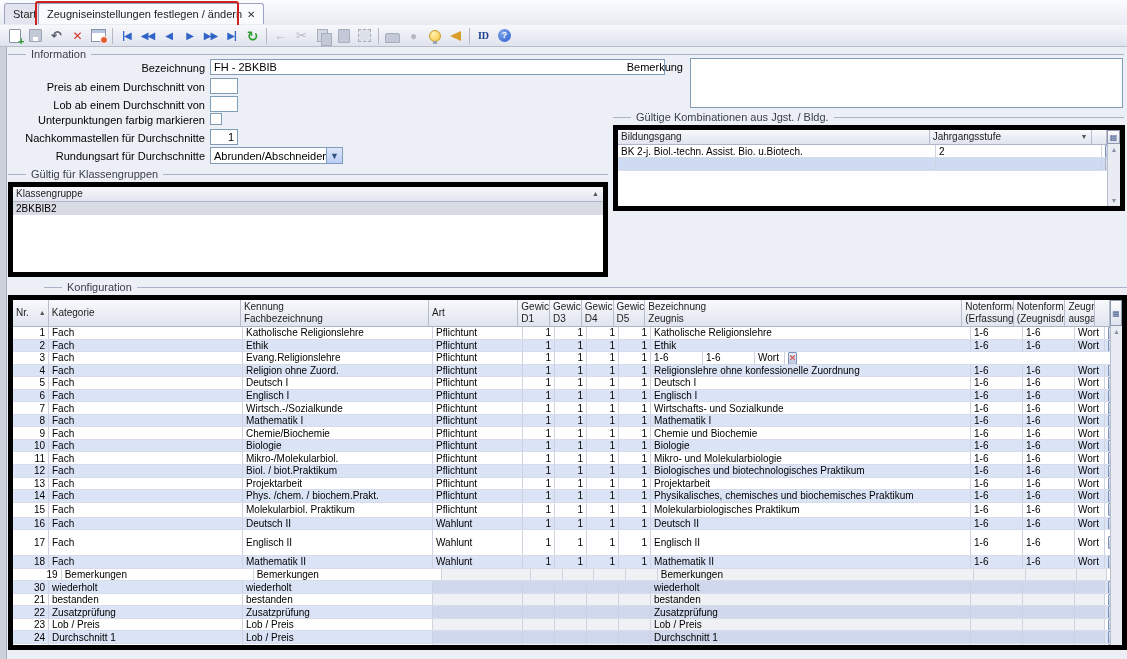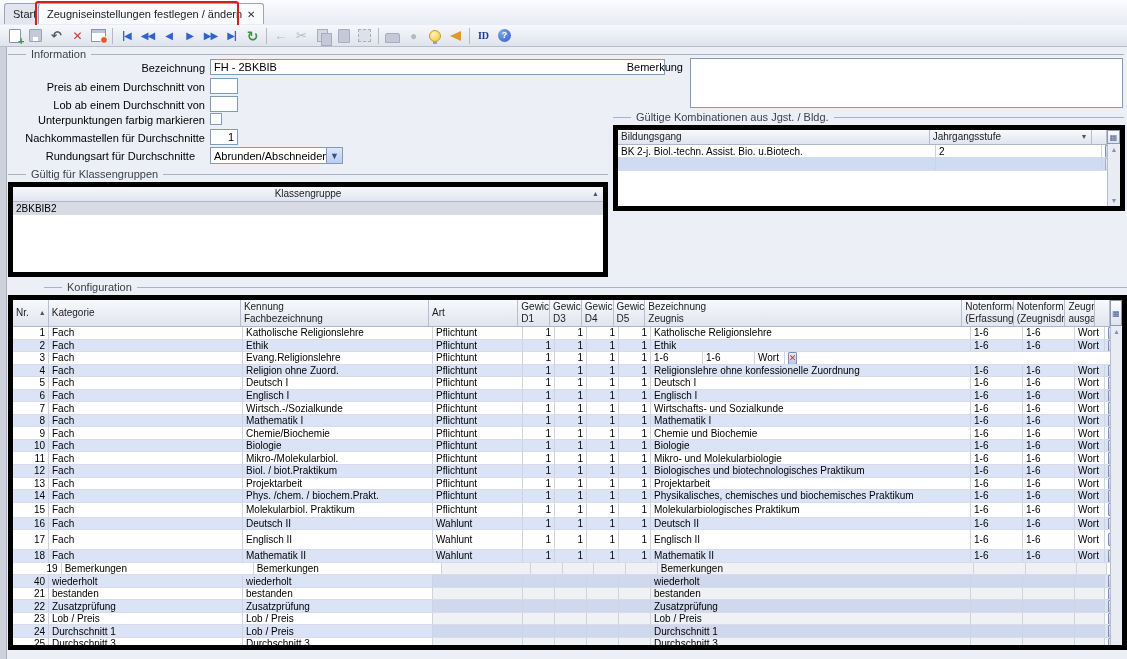--- a/index.html
+++ b/index.html
@@ -96,21 +96,21 @@
   .delbtn.grey{color:#98a0ac;border-color:#a8afbd;background:linear-gradient(#eef1f7,#d6dbe6);}
   .w-x{width:15px;display:flex;align-items:center;justify-content:center;border-right:none;}
   .scrollstrip{position:absolute;top:0;right:0;bottom:0;background:#e9ecf3;border-left:1px solid #b6bdcd;
                display:flex;flex-direction:column;justify-content:space-between;align-items:center;
                font-size:7px;color:#8a93a8;padding:2px 0;box-sizing:border-box;}
   
   .w-nr{width:36px;}.w-kat{width:194px;}.w-ken{width:190px;}.w-art{width:90px;}.w-g{width:32px;}
   .w-bez{width:320px;}.w-nfe{width:52px;}.w-nfd{width:52px;}.w-aus{width:30px;}
   
   .w-bg{width:318px;}.w-jg{width:166px;}
-  .w-kg{width:598px;border-right:none;align-items:center;}
+  .w-kg{width:598px;border-right:none;}
 </style>
 </head>
 <body>
 
 <div class="screen">
 
   <div class="tabbar">
     <div class="tab" style="left:4px;">
       <span>Start</span>
       <span class="x">✕</span>
@@ -209,21 +209,21 @@
   <div class="flabel" style="left:20px;top:62px;width:185px;">Bezeichnung</div>
   <input class="finput" style="left: 210px; top: 59px; width: 455px;" value="FH - 2BKBIB">
   <div class="flabel" style="left:20px;top:81px;width:185px;">Preis ab einem Durchschnitt von</div>
   <input class="finput" style="left: 210px; top: 78px; width: 28px;" value="">
   <div class="flabel" style="left:20px;top:99px;width:185px;">Lob ab einem Durchschnitt von</div>
   <input class="finput" style="left: 210px; top: 96px; width: 28px;" value="">
   <div class="flabel" style="left:20px;top:114px;width:185px;">Unterpunktungen farbig markieren</div>
   <div class="fcheck" style="left:210px;top:113px;"></div>
   <div class="flabel" style="left:20px;top:132px;width:185px;">Nachkommastellen für Durchschnitte</div>
   <input class="finput" style="left: 210px; top: 129px; width: 28px; text-align: right;" value="1">
-  <div class="flabel" style="left:10px;top:150px;width:185px;">Rundungsart für Durchschnitte</div>
+  <div class="flabel" style="left:20px;top:150px;width:185px;">Rundungsart für Durchschnitte</div>
   <div class="fselect" style="left:210px;top:147px;width:133px;">
     <span class="val">Abrunden/Abschneiden</span>
     <span class="btn">▼</span>
   </div>
 
   <div class="flabel" style="left:600px;top:61px;width:83px;">Bemerkung</div>
   <textarea class="fta" style="left: 690px; top: 58px; width: 433px; height: 50px;"></textarea>
 
   <div class="gcap" style="left:613px;top:111px;width:511px;">
     <span class="gline gl18"></span>
@@ -604,21 +604,21 @@
           <div class="cell w-g ra">1</div>
           <div class="cell w-g ra">1</div>
           <div class="cell w-bez">Deutsch II</div>
           <div class="cell w-nfe">1-6</div>
           <div class="cell w-nfd">1-6</div>
           <div class="cell w-aus">Wort</div>
           <div class="cell w-x">
             <span class="delbtn">✕</span>
           </div>
         </div>
-        <div class="row" style="height: 20px;">
+        <div class="row" style="height: 26px;">
           <div class="cell w-nr ra">17</div>
           <div class="cell w-kat">Fach</div>
           <div class="cell w-ken">Englisch II</div>
           <div class="cell w-art">Wahlunt</div>
           <div class="cell w-g ra">1</div>
           <div class="cell w-g ra">1</div>
           <div class="cell w-g ra">1</div>
           <div class="cell w-g ra">1</div>
           <div class="cell w-bez">Englisch II</div>
           <div class="cell w-nfe">1-6</div>
@@ -656,21 +656,21 @@
           <div class="cell w-g ra tint"></div>
           <div class="cell w-bez tint">Bemerkungen</div>
           <div class="cell w-nfe tint"></div>
           <div class="cell w-nfd tint"></div>
           <div class="cell w-aus tint"></div>
           <div class="cell w-x">
             <span class="delbtn">✕</span>
           </div>
         </div>
         <div class="row alt" style="height: 12.55px;">
-          <div class="cell w-nr ra">40</div>
+          <div class="cell w-nr ra">30</div>
           <div class="cell w-kat">wiederholt</div>
           <div class="cell w-ken">wiederholt</div>
           <div class="cell w-art tint"></div>
           <div class="cell w-g ra tint"></div>
           <div class="cell w-g ra tint"></div>
           <div class="cell w-g ra tint"></div>
           <div class="cell w-g ra tint"></div>
           <div class="cell w-bez tint">wiederholt</div>
           <div class="cell w-nfe tint"></div>
           <div class="cell w-nfd tint"></div>

